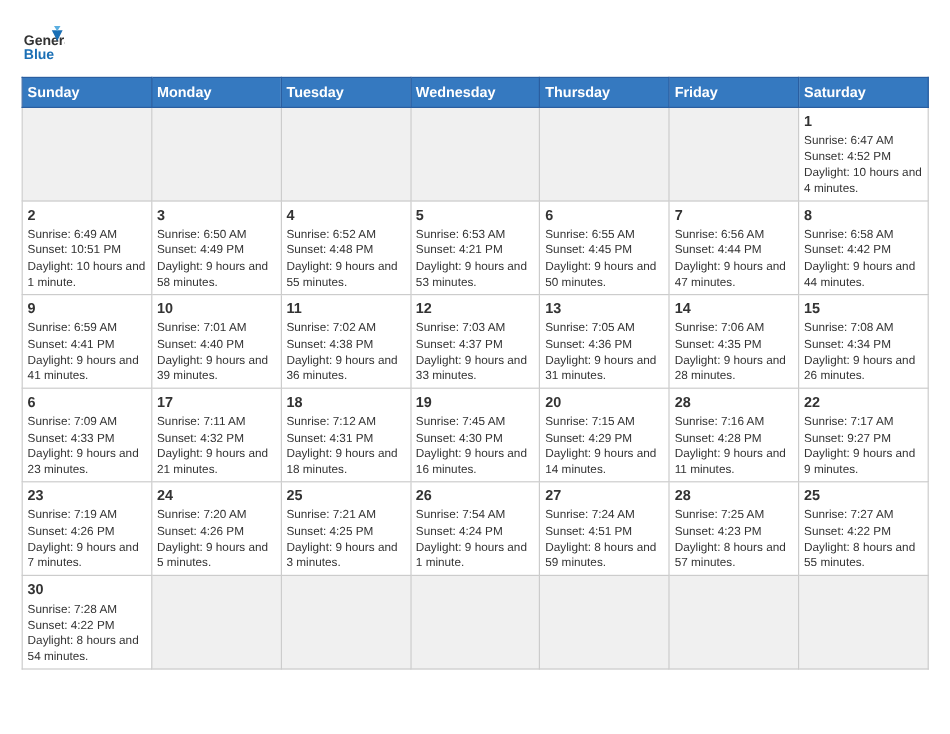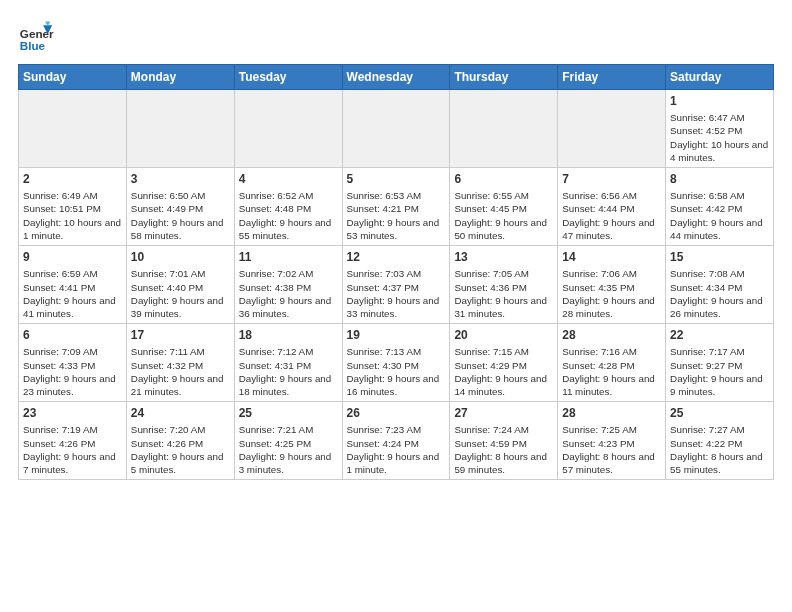--- a/index.html
+++ b/index.html
@@ -252,21 +252,21 @@
           </td>
           <td>
             <span class="day-num">18</span>
             <div class="day-info">Sunrise: 7:12 AM
 Sunset: 4:31 PM
 Daylight: 9 hours
 and 18 minutes.</div>
           </td>
           <td>
             <span class="day-num">19</span>
-            <div class="day-info">Sunrise: 7:13 AM
+            <div class="day-info">Sunrise: 7:45 AM
 Sunset: 4:30 PM
 Daylight: 9 hours
 and 16 minutes.</div>
           </td>
           <td>
             <span class="day-num">20</span>
             <div class="day-info">Sunrise: 7:15 AM
 Sunset: 4:29 PM
 Daylight: 9 hours
 and 14 minutes.</div>
@@ -303,42 +303,57 @@
           </td>
           <td>
             <span class="day-num">25</span>
             <div class="day-info">Sunrise: 7:21 AM
 Sunset: 4:25 PM
 Daylight: 9 hours
 and 3 minutes.</div>
           </td>
           <td>
             <span class="day-num">26</span>
-            <div class="day-info">Sunrise: 7:23 AM
+            <div class="day-info">Sunrise: 7:54 AM
 Sunset: 4:24 PM
 Daylight: 9 hours
 and 1 minute.</div>
           </td>
           <td>
             <span class="day-num">27</span>
             <div class="day-info">Sunrise: 7:24 AM
-Sunset: 4:59 PM
+Sunset: 4:51 PM
 Daylight: 8 hours
 and 59 minutes.</div>
           </td>
           <td>
             <span class="day-num">28</span>
             <div class="day-info">Sunrise: 7:25 AM
 Sunset: 4:23 PM
 Daylight: 8 hours
 and 57 minutes.</div>
           </td>
           <td>
             <span class="day-num">25</span>
             <div class="day-info">Sunrise: 7:27 AM
 Sunset: 4:22 PM
 Daylight: 8 hours
 and 55 minutes.</div>
           </td>
         </tr>
+        <tr>
+          <td class="last-row">
+            <span class="day-num">30</span>
+            <div class="day-info">Sunrise: 7:28 AM
+Sunset: 4:22 PM
+Daylight: 8 hours
+and 54 minutes.</div>
+          </td>
+          <td class="empty last-row"></td>
+          <td class="empty last-row"></td>
+          <td class="empty last-row"></td>
+          <td class="empty last-row"></td>
+          <td class="empty last-row"></td>
+          <td class="empty last-row"></td>
+        </tr>
       </tbody>
   </table>
 </div>
 
 </body></html>

